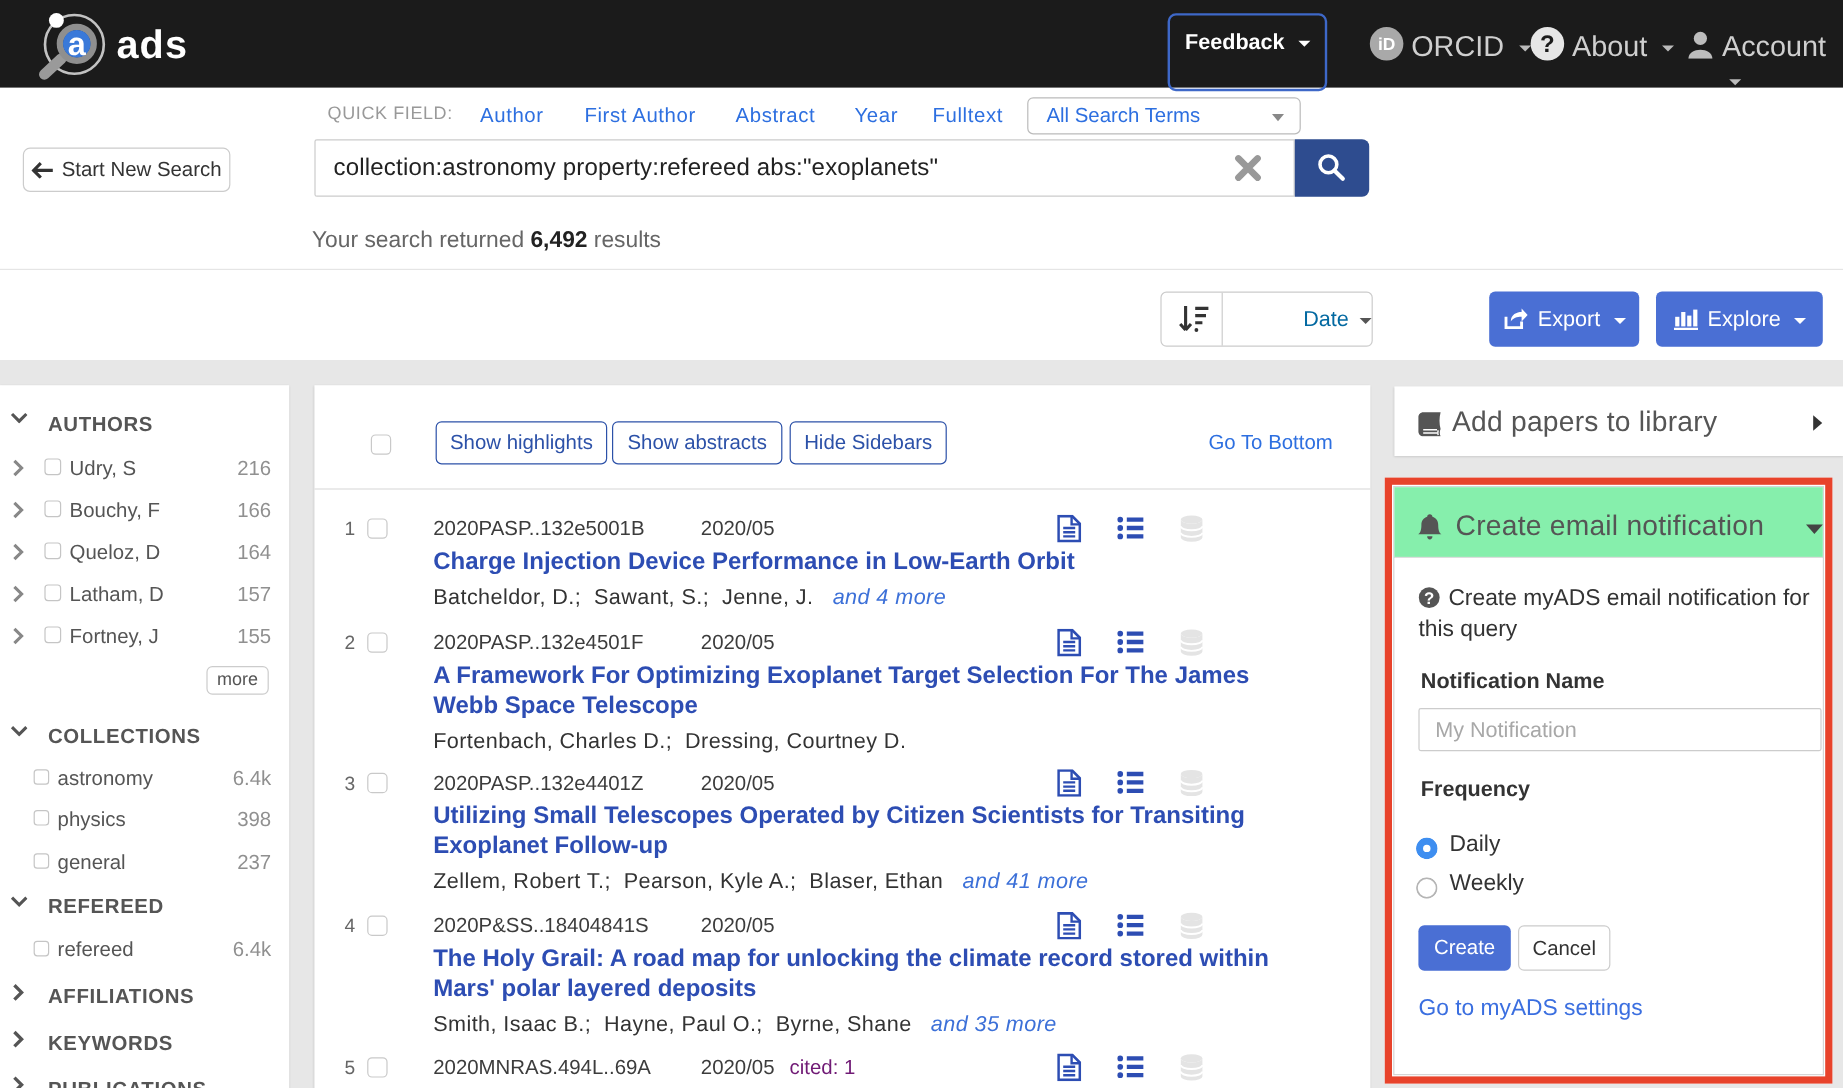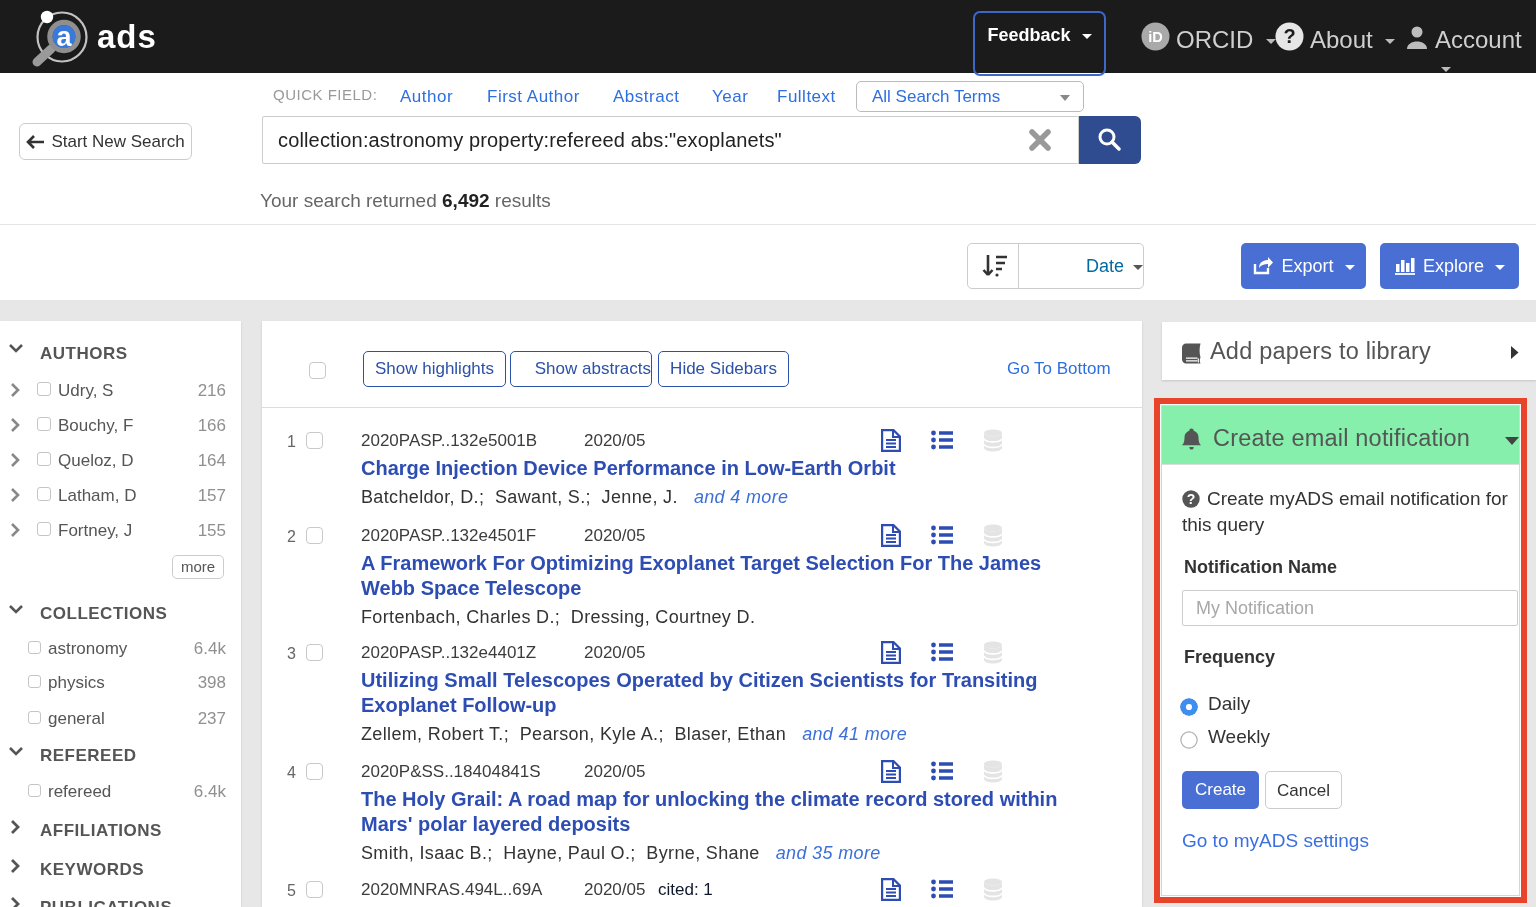--- a/index.html
+++ b/index.html
@@ -52,21 +52,21 @@
 .hbtn { position:absolute; top:30px; height:36px; border:1px solid #2c51a8; border-radius:5px; color:#2c51a8; font-size:17px; text-align:center; line-height:34px; background:#fff; }
 #divider { position:absolute; left:0px; top:86px; width:880px; height:1px; background:#ddd; }
 .rescheck { position:absolute; width:17px; height:17px; border:1px solid #c9c9c9; border-radius:4px; background:#fff; }
 
 
 .rnum { position:absolute; font-size:16px; color:#666; }
 .bib { position:absolute; font-size:17px; color:#3c3c3c; }
 .rtitle { position:absolute; font-size:20px; font-weight:bold; color:#2d4db3; line-height:25px; width:720px; }
 .rauth { position:absolute; font-size:18px; color:#333; letter-spacing:0.35px; }
 .more { color:#3c70d8; font-style:italic; }
-.cited { color:#0f172a; }
+.cited { color:#701a75; }
 .icons { position:absolute; }
 
 
 #redbox { position:absolute; left:1154px; top:398px; width:373px; height:505px; border:6px solid #e8432b; background:#fff; }
 #panel { position:absolute; left:1px; top:1px; width:359px; height:491px; border:1px solid #d5d5d5; background:#fff; }
 #panelhead { position:absolute; left:0; top:0; width:357px; height:59px; background:#86efac; border-bottom:1px solid #ddd; }
 #paneltitle { position:absolute; left:51px; top:19px; font-size:23.5px; color:#555; letter-spacing:0.2px; }
 .label { font-weight:bold; font-size:18px; color:#333; position:absolute; left:22px; }
 #notifinput { position:absolute; left:20px; top:184px; width:336px; height:36px; border:1px solid #ccc; border-radius:2px; font-size:18px; color:#a8a8a8; line-height:34px; padding-left:13px; }
 .radio { position:absolute; left:25px; width:18px; height:18px; border-radius:50%; }
@@ -237,21 +237,21 @@
 
   <svg class="chev" style="left:10px;top:575px;" width="10" height="16">
       <path d="M2 2 L8 8 L2 14" stroke="#555" stroke-width="2.8" fill="none"></path>
     </svg>
   <div class="facethead" style="top:577px;">PUBLICATIONS</div>
 </div>
 
 <div id="midcol">
   <div class="rescheck" style="left:47px;top:41px;"></div>
   <div class="hbtn" style="left:101px;width:143px;">Show highlights</div>
-  <div class="hbtn" style="left:248px;width:142px;text-align:right;">Show abstracts</div>
+  <div class="hbtn" style="left:248px;width:142px;">Show abstracts</div>
   <div class="hbtn" style="left:396px;width:131px;">Hide Sidebars</div>
   <div class="abs" style="left:745px;top:38px;font-size:17px;color:#2d6fe0;">Go To Bottom</div>
   <div id="divider"></div>
 </div>
 
 <div id="addpapers">
   <svg width="22" height="21" style="position:absolute;left:19px;top:21px;" viewBox="0 0 22 21">
       <path d="M19.5 14.5 C18.3 10 18.3 5 19.5 0.5 L5 0.5 C2.8 0.5 1 2.3 1 4.5 L1 16.5 C1 18.7 2.8 20.5 5 20.5 L19.5 20.5 C18.6 18.6 18.6 16.4 19.5 14.5 Z" fill="#555"></path>
       <path d="M5 15.2 L16.5 15.2 M5 17.8 L16.5 17.8" stroke="#fff" stroke-width="1.3"></path>
       <path d="M17.5 15.5 C17 17 17 18 17.5 19.5" stroke="#fff" stroke-width="1.2" fill="none"></path>

